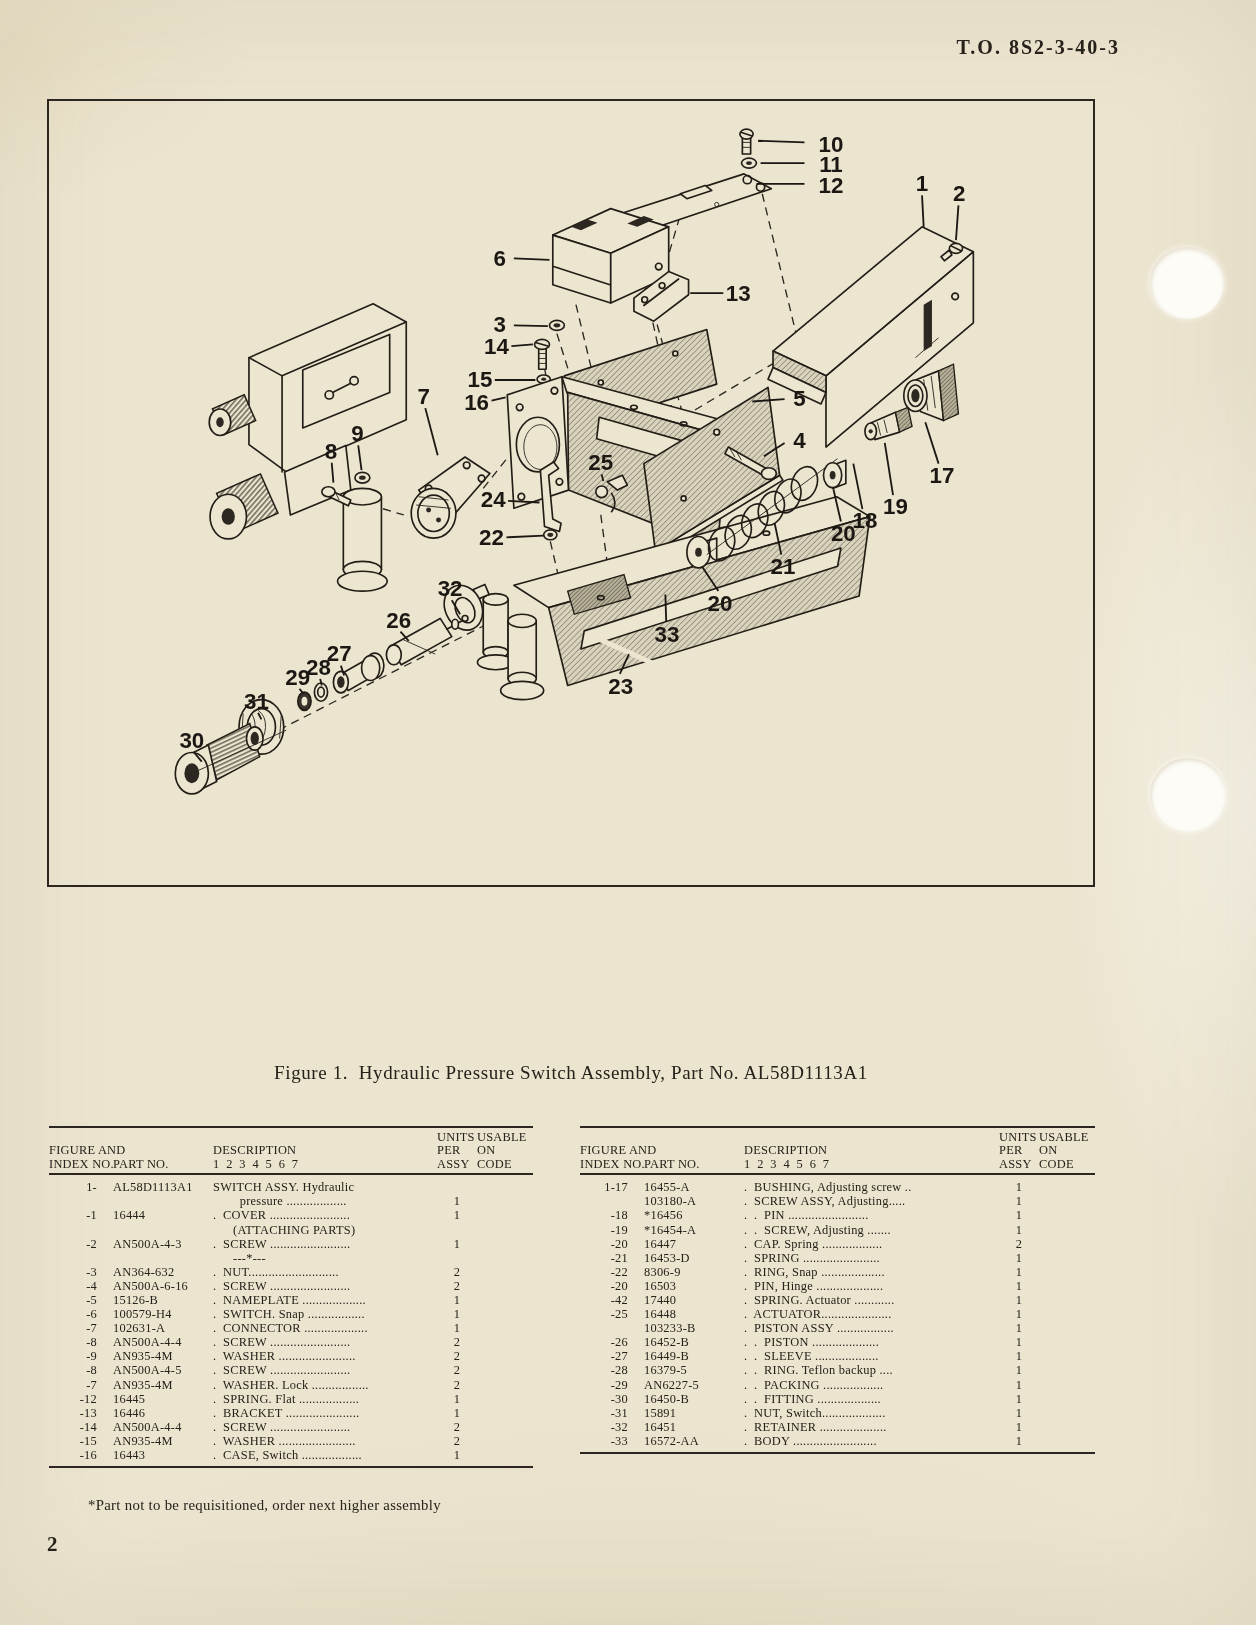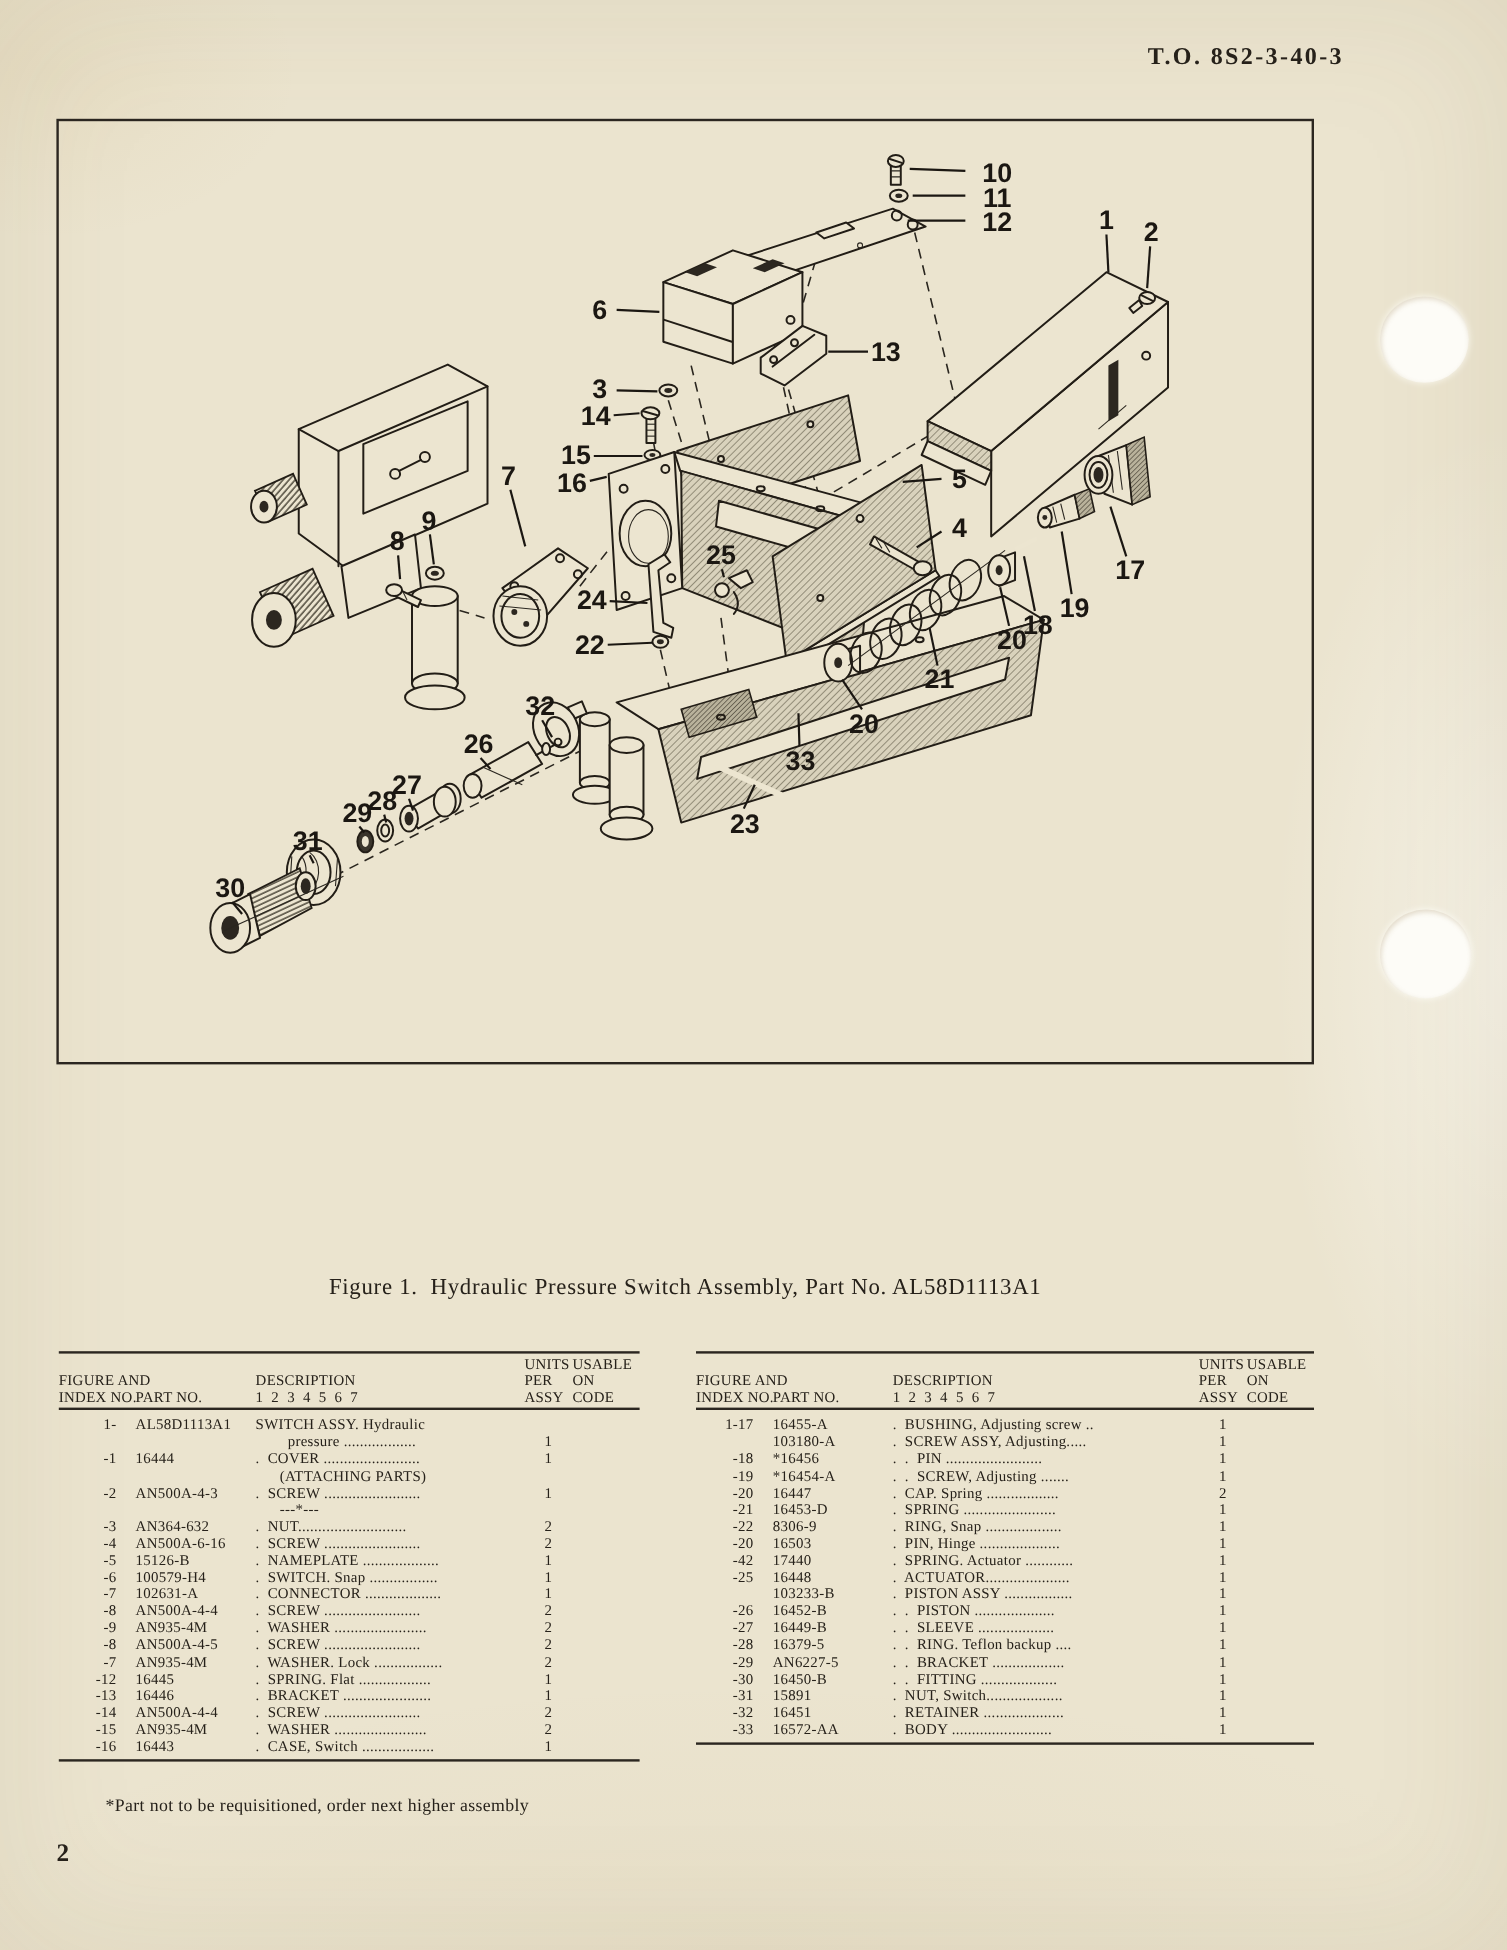--- a/index.html
+++ b/index.html
@@ -711,21 +711,21 @@
         <div class="tr">
           <span class="ci">-28</span>
           <span class="cp">16379-5</span>
           <span class="cd">.  .  RING. Teflon backup ....</span>
           <span class="cu">1</span>
           <span class="cc"></span>
         </div>
         <div class="tr">
           <span class="ci">-29</span>
           <span class="cp">AN6227-5</span>
-          <span class="cd">.  .  BRACKET ..................</span>
+          <span class="cd">.  .  PACKING ..................</span>
           <span class="cu">1</span>
           <span class="cc"></span>
         </div>
         <div class="tr">
           <span class="ci">-30</span>
           <span class="cp">16450-B</span>
           <span class="cd">.  .  FITTING ...................</span>
           <span class="cu">1</span>
           <span class="cc"></span>
         </div>

